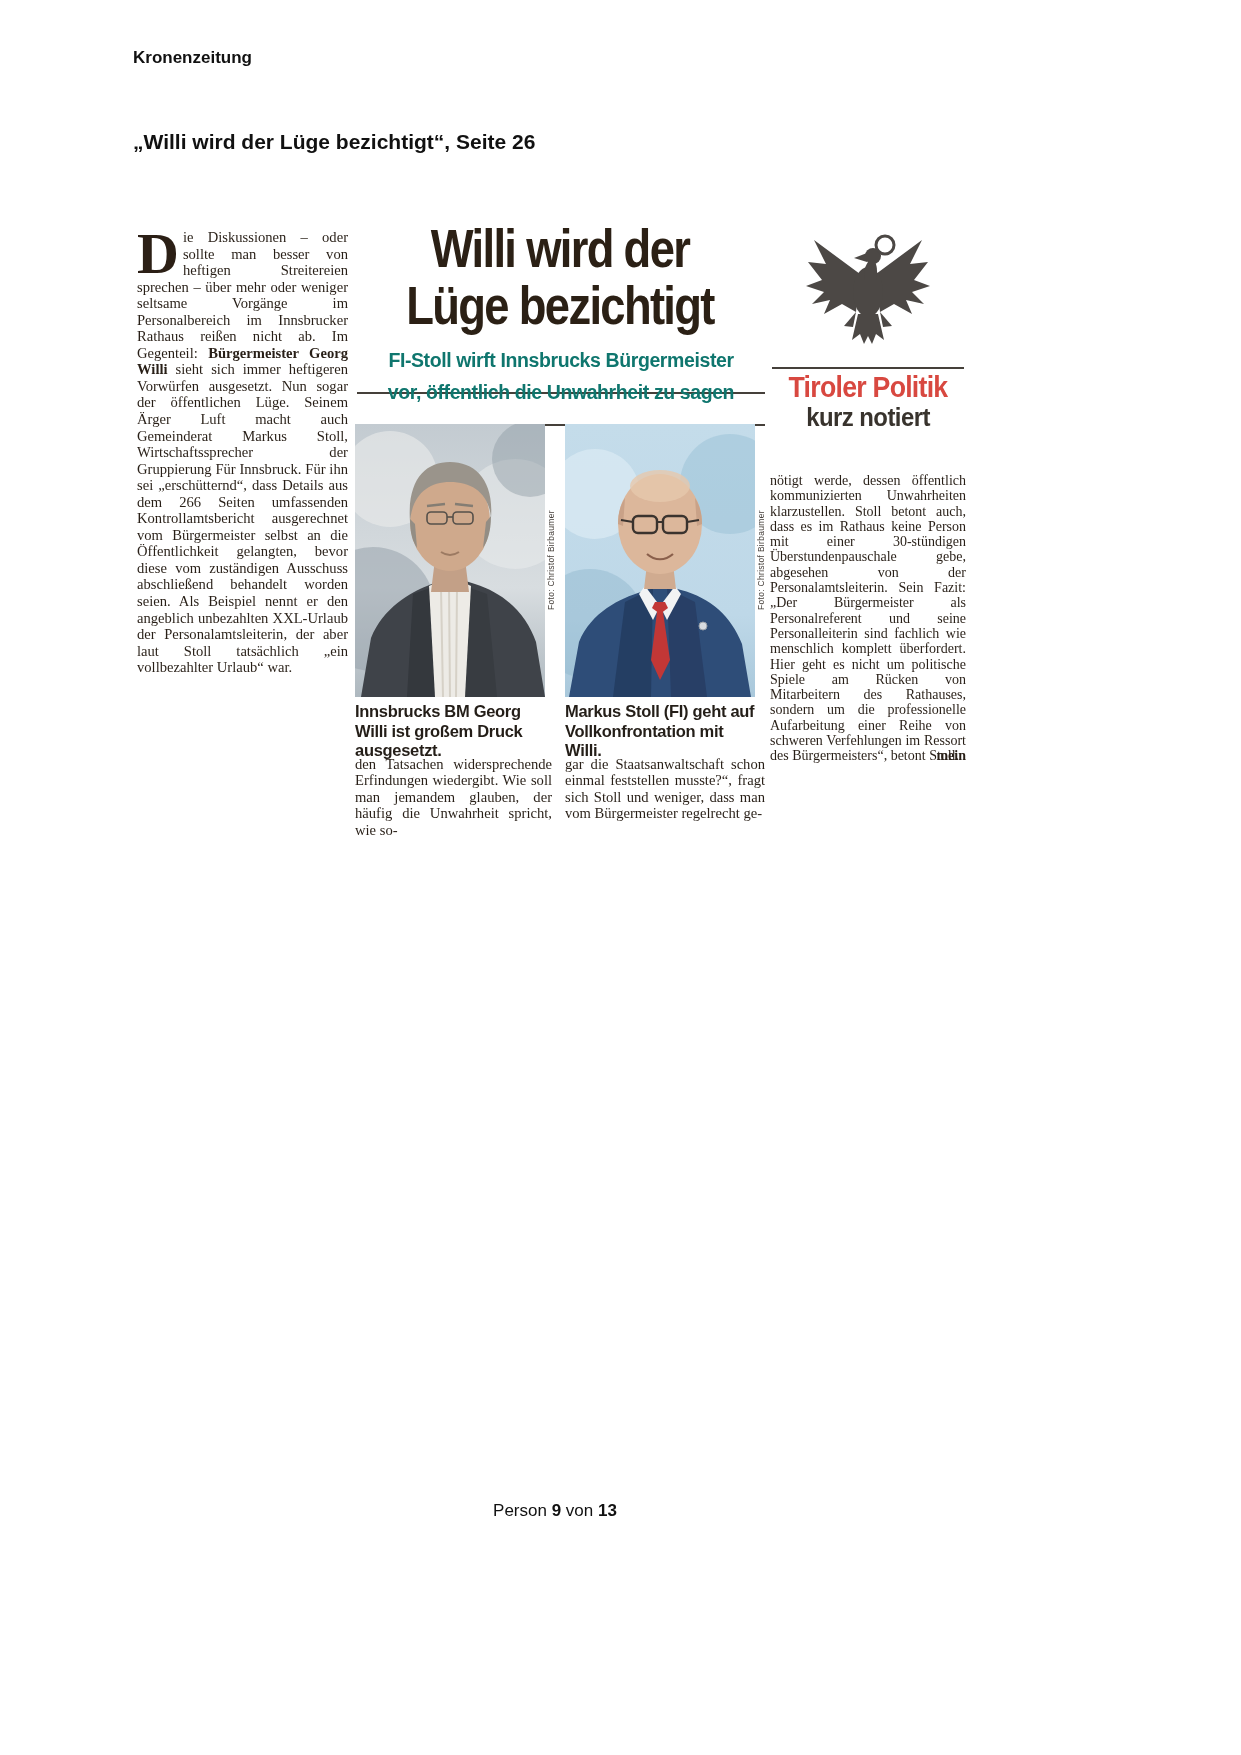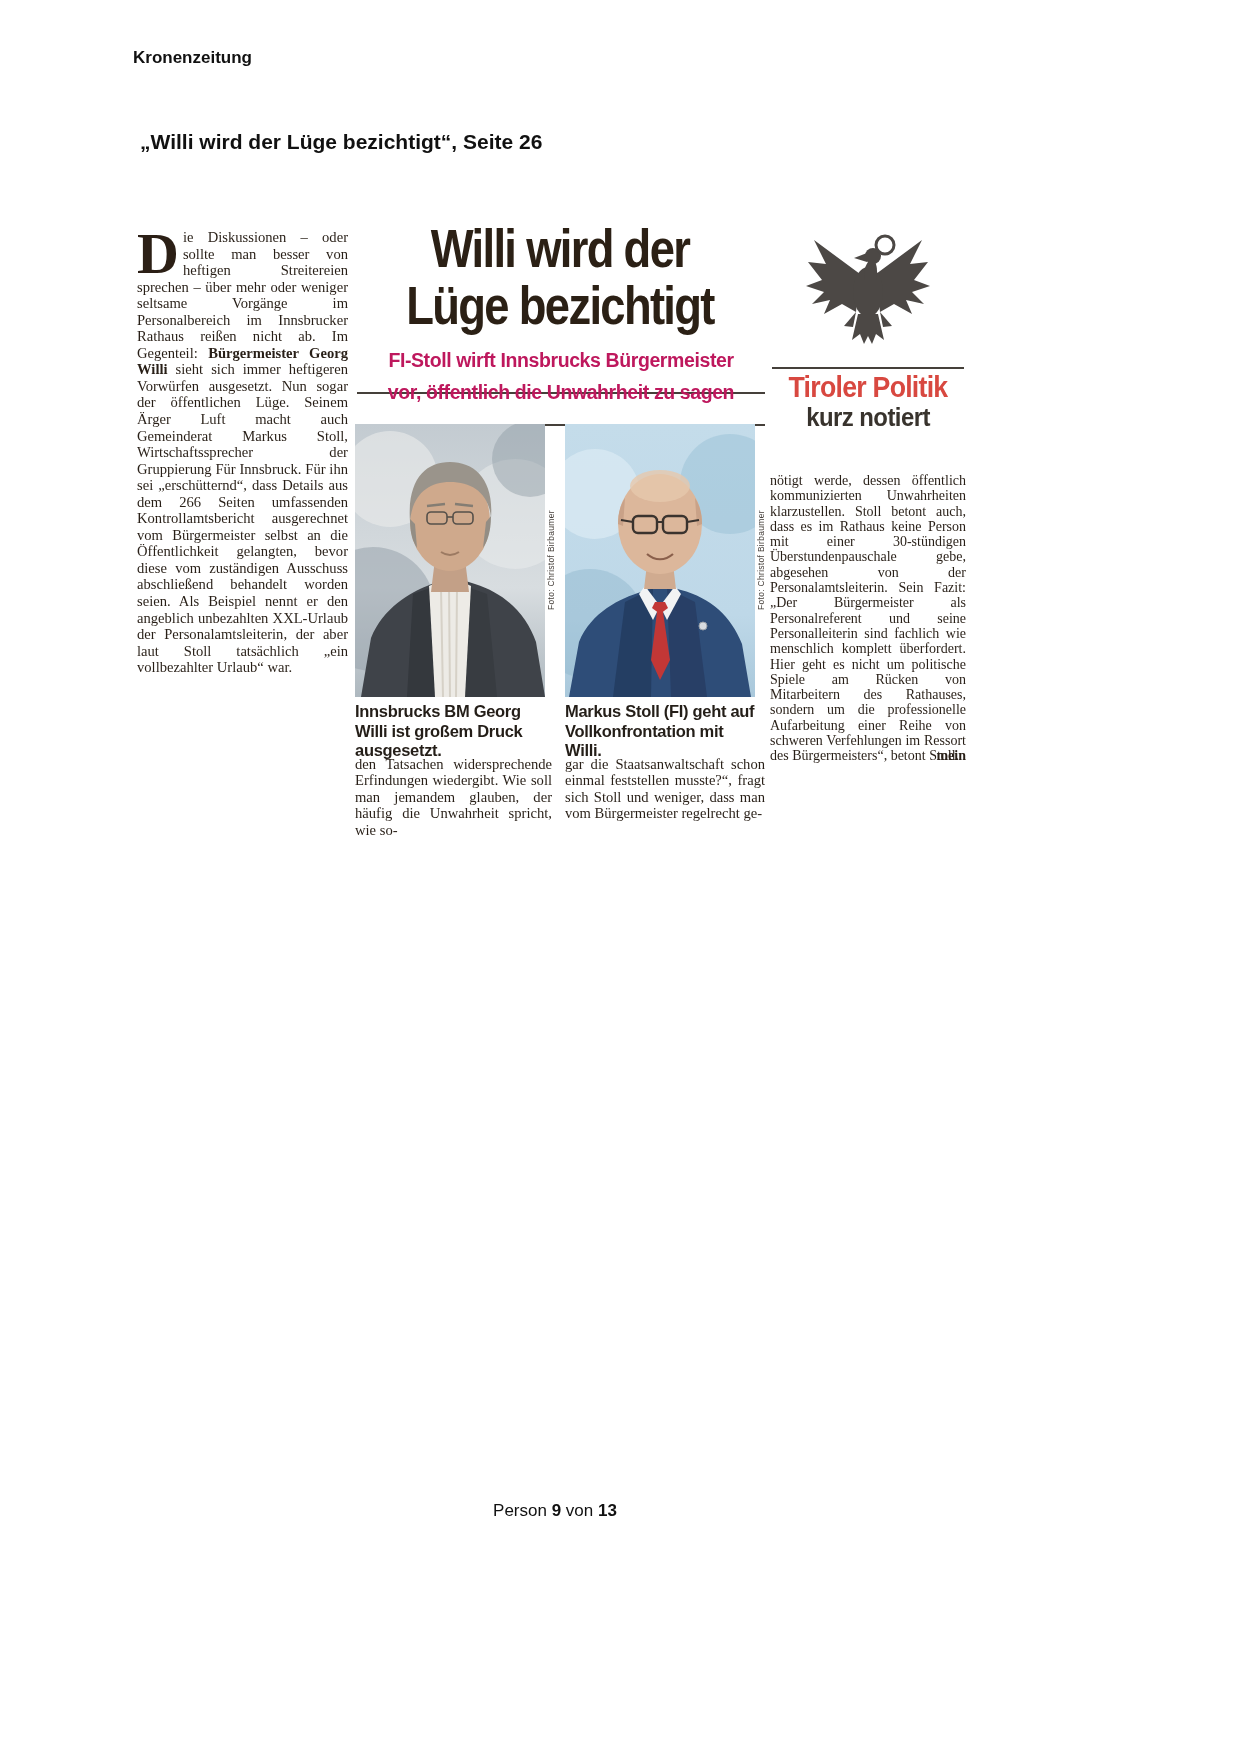--- a/index.html
+++ b/index.html
@@ -5,21 +5,21 @@
   html, body { margin:0; padding:0; }
   body {
     width:1241px; height:1755px; position:relative; background:#ffffff;
     font-family:"Liberation Sans", sans-serif; color:#1a1a1a;
     overflow:hidden;
   }
   .abs { position:absolute; }
 
   
   .publication { left:133px; top:48px; font-size:17px; font-weight:bold; color:#111; }
-  .doc-title   { left:133px; top:130px; font-size:21px; font-weight:bold; color:#111;margin-left:7px; }
+  .doc-title   { left:133px; top:130px; font-size:21px; font-weight:bold; color:#111; }
 
   
   .news-serif {
     font-family:"Liberation Serif", serif;
     color:#281f17; text-align:justify;
     hyphens:auto; -webkit-hyphens:auto;
   }
   .col1 { left:137px; top:229px; width:211px; font-size:14.6px; line-height:16.55px; }
   .col1 p { margin:0; }
   .col1 p.p2 { text-indent:11px; }
@@ -31,21 +31,21 @@
   
   .headline {
     left:355px; top:220px; width:410px; text-align:center;
     font-weight:bold; font-size:54px; line-height:57px; letter-spacing:-2px;
     color:#2b2015; transform:scaleX(0.84); transform-origin:50% 0;
   }
   .headline span { display:block; }
 
   .subhead {
     left:357px; width:408px; text-align:center; font-weight:bold;
-    font-size:19.5px; color:#be185d; letter-spacing:-0.4px;
+    font-size:19.5px; color:#0f766e; letter-spacing:-0.4px;
     border-bottom:2px solid #45403a; padding-bottom:20px;
   }
   .subhead1 { top:349px; }
   .subhead2 { top:381px; }
 
   
   .photo { top:424px; width:190px; height:273px; overflow:hidden; background:#cfd6db; }
   .photo1 { left:355px; }
   .photo2 { left:565px; }
   .credit {

